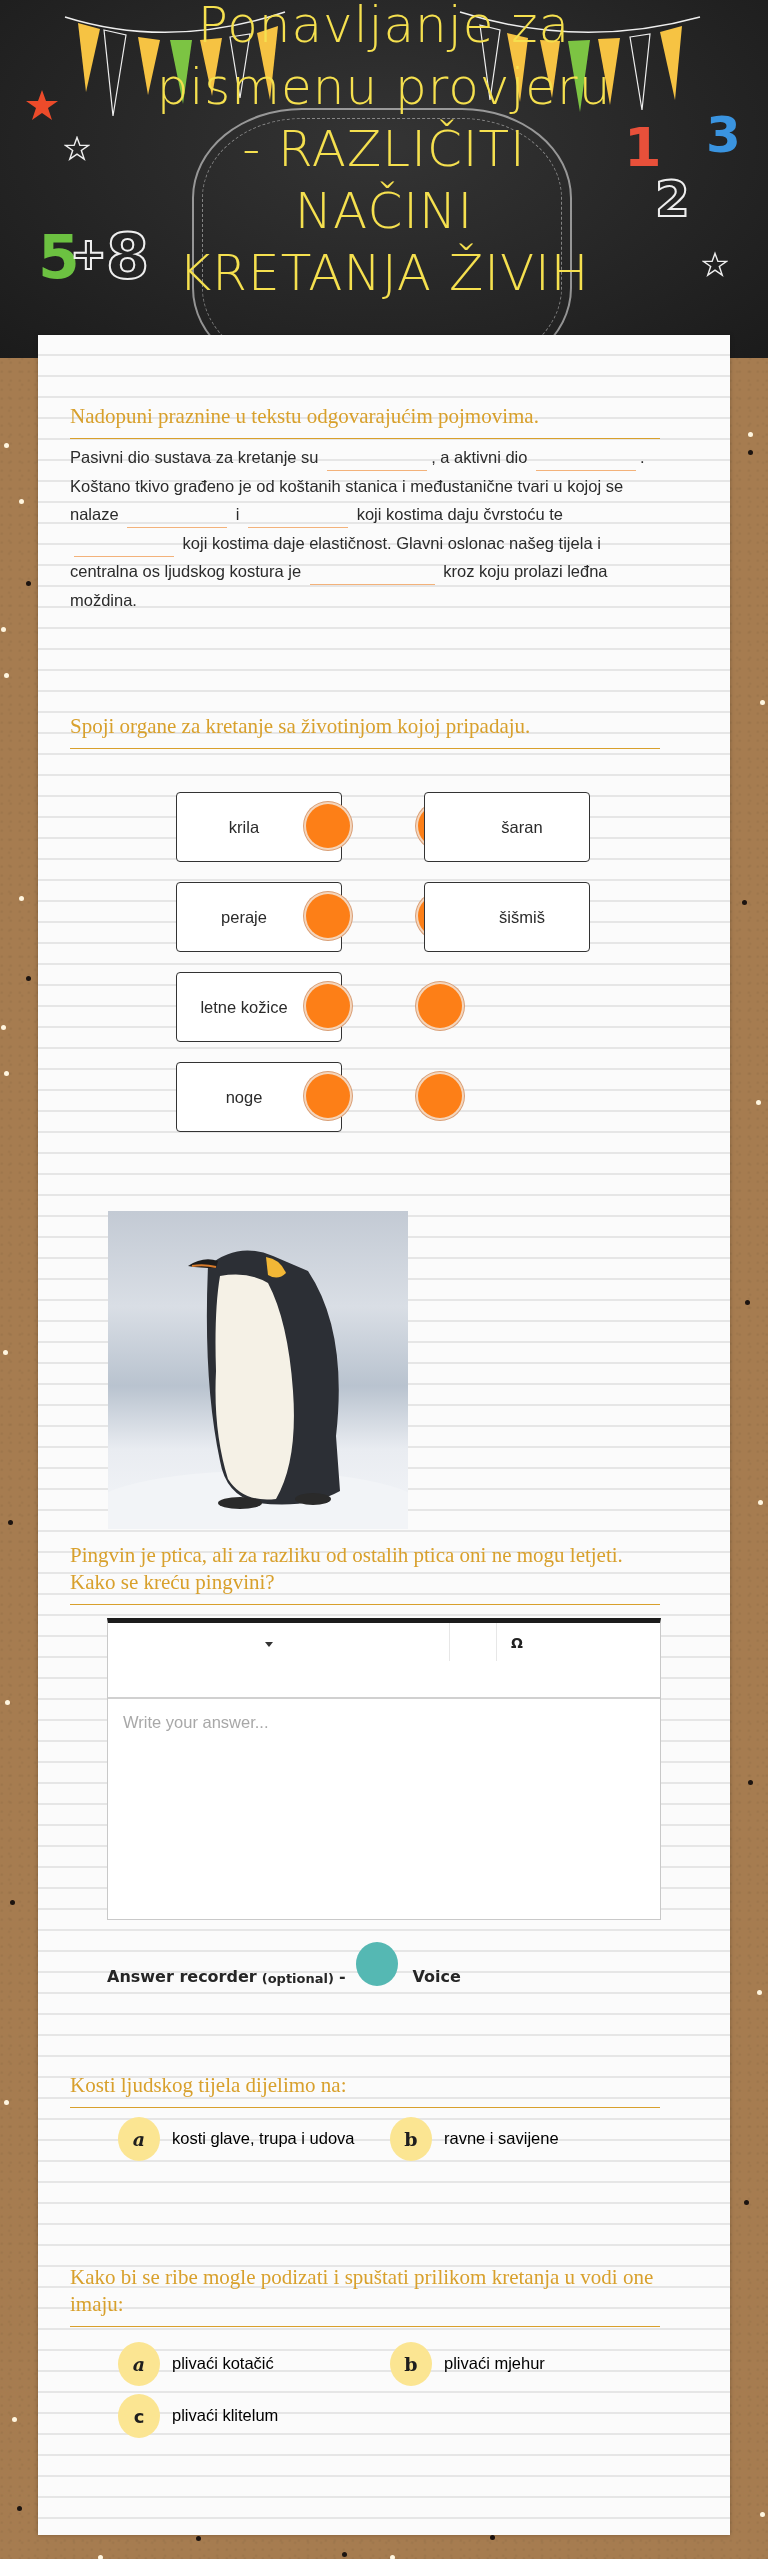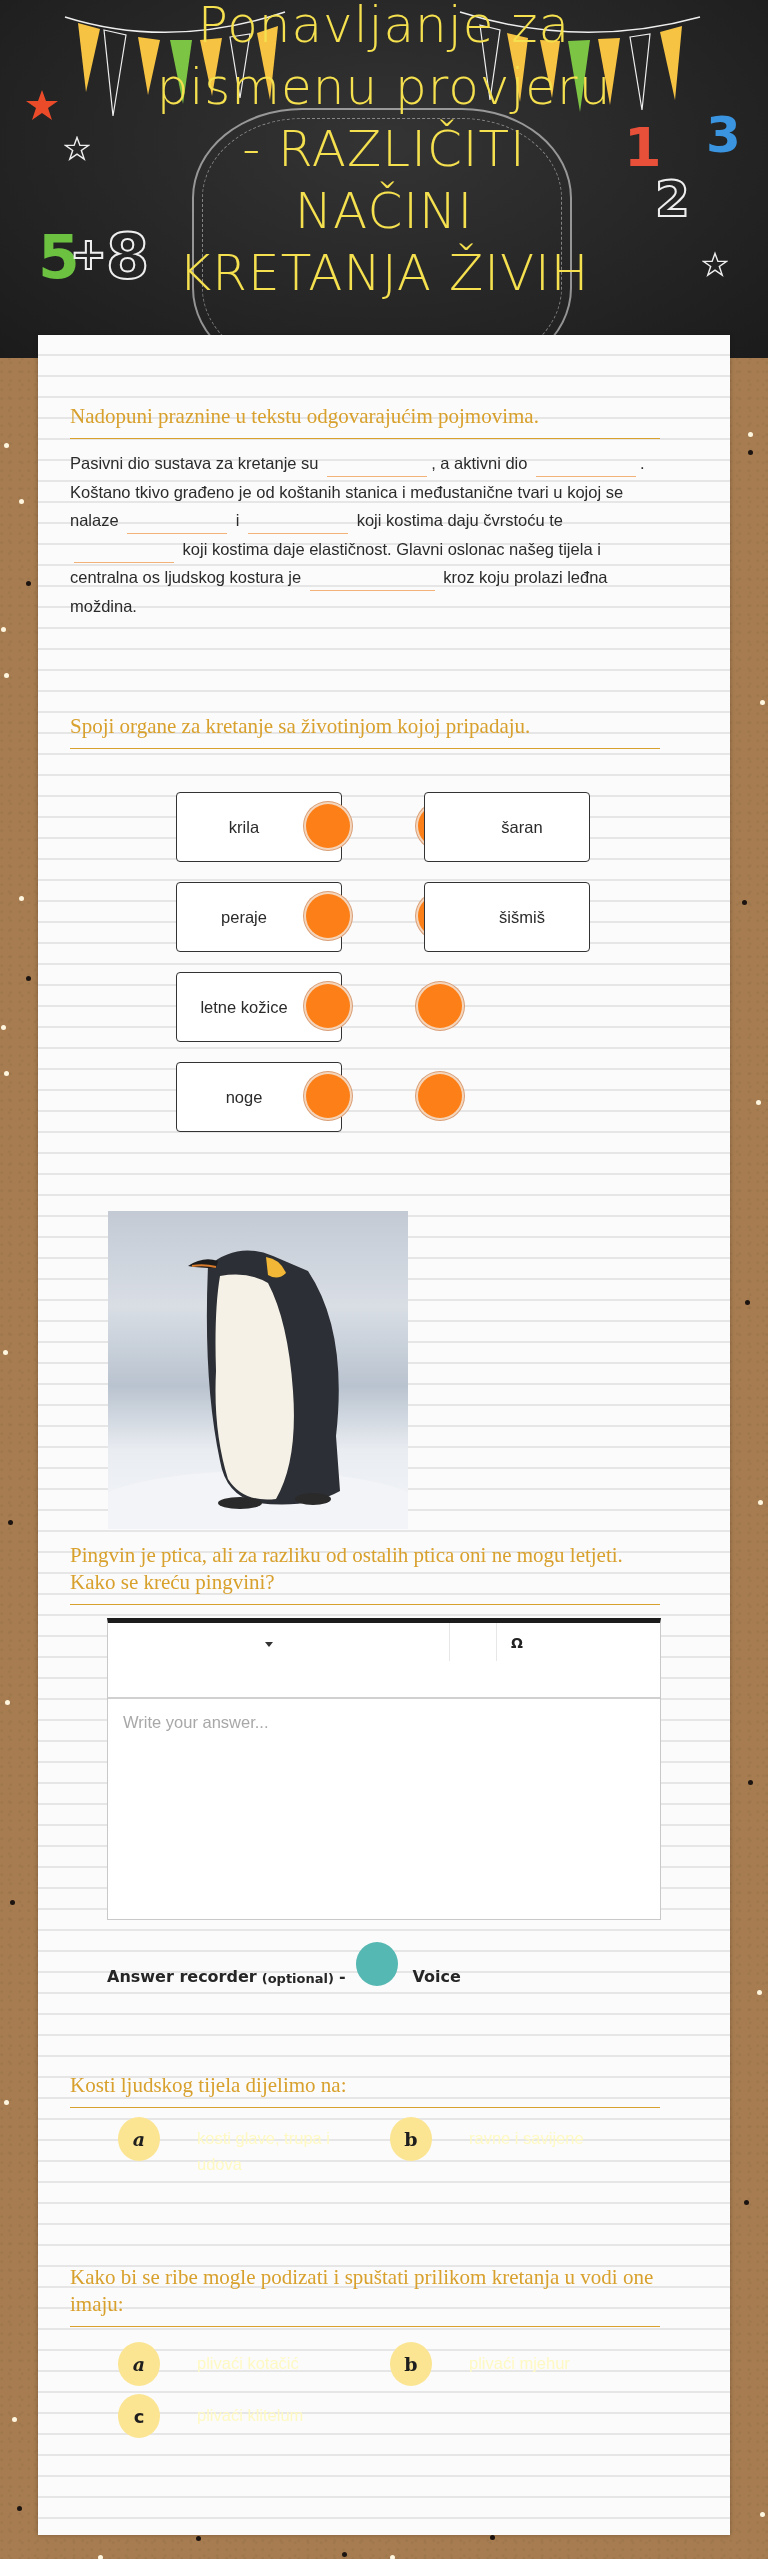--- a/index.html
+++ b/index.html
@@ -67,21 +67,21 @@
   .q-title {
     font-family: Liberation Serif, serif;
     font-weight: 300;
     font-size: 21px;
     line-height: 27px;
     color: #d8a02c;
     padding-bottom: 8px;
     border-bottom: 1.5px solid #d8a02c;
   }
   .fill-text {
-    margin-top: 10px;
+    margin-top: 4px;
     font-family: "Liberation Sans", sans-serif;
     font-size: 16.5px;
     line-height: 28.6px;
     color: #2b2b2b;
   }
   .blank {
     display: inline-block;
     width: 95px; height: 20px;
     border-bottom: 1.5px solid #f3b27a;
     vertical-align: -8px;
@@ -166,22 +166,22 @@
   
   .opt { position: absolute; display: flex; align-items: flex-start; cursor: pointer; }
   .opt-badge {
     width: 42px; height: 44px; border-radius: 50%; background: #fbe592;
     display: flex; align-items: center; justify-content: center;
     font-family: "DejaVu Serif", serif; font-weight: bold; font-size: 19px; color: #1e1e1e;
     flex-shrink: 0;
   }
   .opt-badge.italic { font-style: italic; }
   .opt-text {
-    margin-left: 37px; margin-top: 8px;
-    font-family: "Liberation Sans", sans-serif; font-size: 16.5px; line-height: 26px; color: #fef9c3;
+    margin-left: 12px; margin-top: 8px;
+    font-family: "Liberation Sans", sans-serif; font-size: 16.5px; line-height: 26px; color: #000000;
   }
 </style>
 </head>
 <body>
 
 <div class="cork">
   <span class="dot w" style="left:4px;top:443px"></span>
   <span class="dot w" style="left:19px;top:499px"></span>
   <span class="dot b" style="left:26px;top:581px"></span>
   <span class="dot w" style="left:1px;top:627px"></span>

